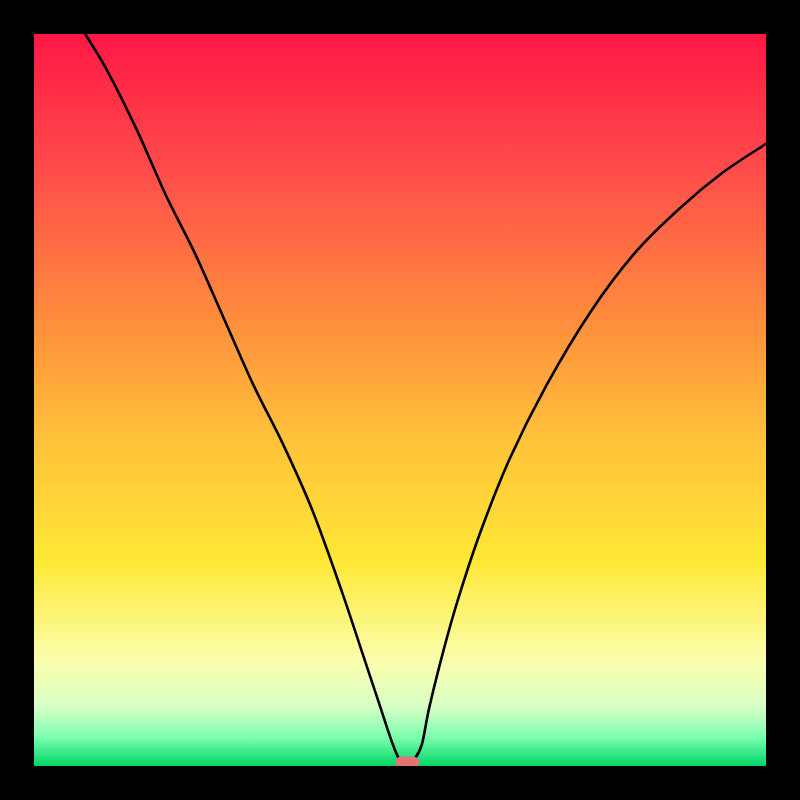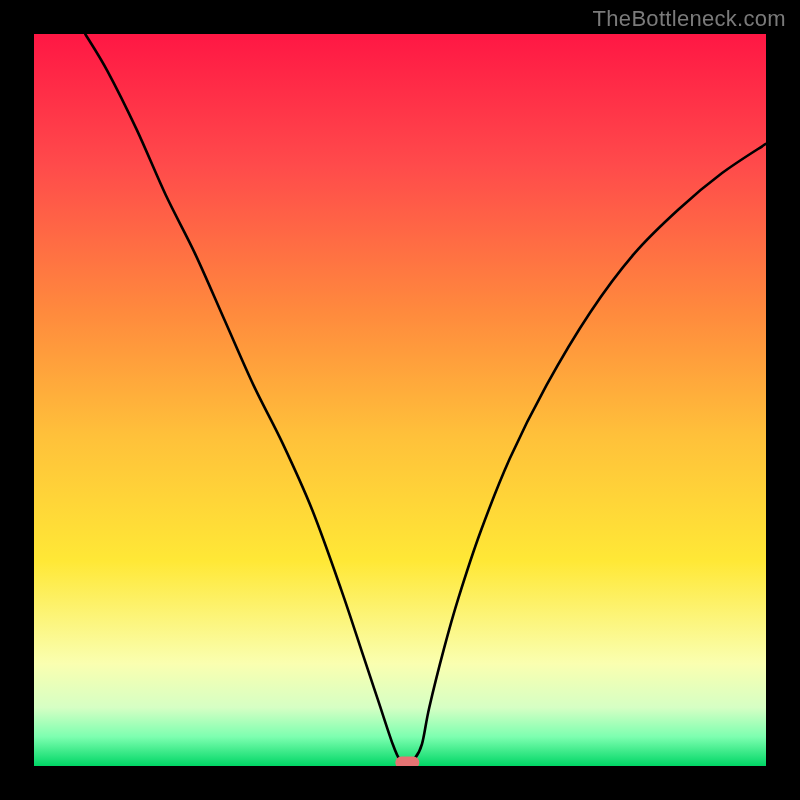--- a/index.html
+++ b/index.html
@@ -60,14 +60,13 @@
 
     <rect x="34" y="34" width="732" height="732" fill="url(#bgGrad)"></rect>
 
     <g clip-path="url(#plotClip)">
       <path id="curvePath" d="M 85.24 34.00 C 88.90 40.10, 98.66 54.74, 107.20 70.60 C 115.74 86.46, 126.72 108.42, 136.48 129.16 C 146.24 149.90, 156.00 174.30, 165.76 195.04 C 175.52 215.78, 185.28 232.86, 195.04 253.60 C 204.80 274.34, 214.56 297.52, 224.32 319.48 C 234.08 341.44, 243.84 364.62, 253.60 385.36 C 263.36 406.10, 273.12 423.18, 282.88 443.92 C 292.64 464.66, 302.40 485.40, 312.16 509.80 C 321.92 534.20, 332.90 565.92, 341.44 590.32 C 349.98 614.72, 357.30 637.90, 363.40 656.20 C 369.50 674.50, 373.16 685.48, 378.04 700.12 C 382.92 714.76, 389.02 734.04, 392.68 744.04 C 396.34 754.04, 397.56 757.09, 400.00 760.14 C 402.44 763.19, 404.88 762.58, 407.32 762.34 C 409.76 762.10, 412.20 761.73, 414.64 758.68 C 417.08 755.63, 419.52 752.58, 421.96 744.04 C 424.40 735.50, 425.62 723.30, 429.28 707.44 C 432.94 691.58, 439.04 667.18, 443.92 648.88 C 448.80 630.58, 452.46 617.16, 458.56 597.64 C 464.66 578.12, 471.98 554.94, 480.52 531.76 C 489.06 508.58, 498.82 482.96, 509.80 458.56 C 520.78 434.16, 532.98 409.76, 546.40 385.36 C 559.82 360.96, 575.68 334.12, 590.32 312.16 C 604.96 290.20, 619.60 270.68, 634.24 253.60 C 648.88 236.52, 663.52 223.10, 678.16 209.68 C 692.80 196.26, 707.44 184.06, 722.08 173.08 C 736.72 162.10, 758.68 148.68, 766.00 143.80" fill="none" stroke="#000000" stroke-width="2.6" stroke-linecap="round" stroke-linejoin="round"></path>
 
       <rect id="markerRect" x="395.32" y="756.61" width="24" height="12" rx="6" ry="6" fill="#e57373"></rect>
     </g>
   </svg>
 
-  <div class="watermark">TheBottleneck.com</div>
 </div>
 
 </body></html>

